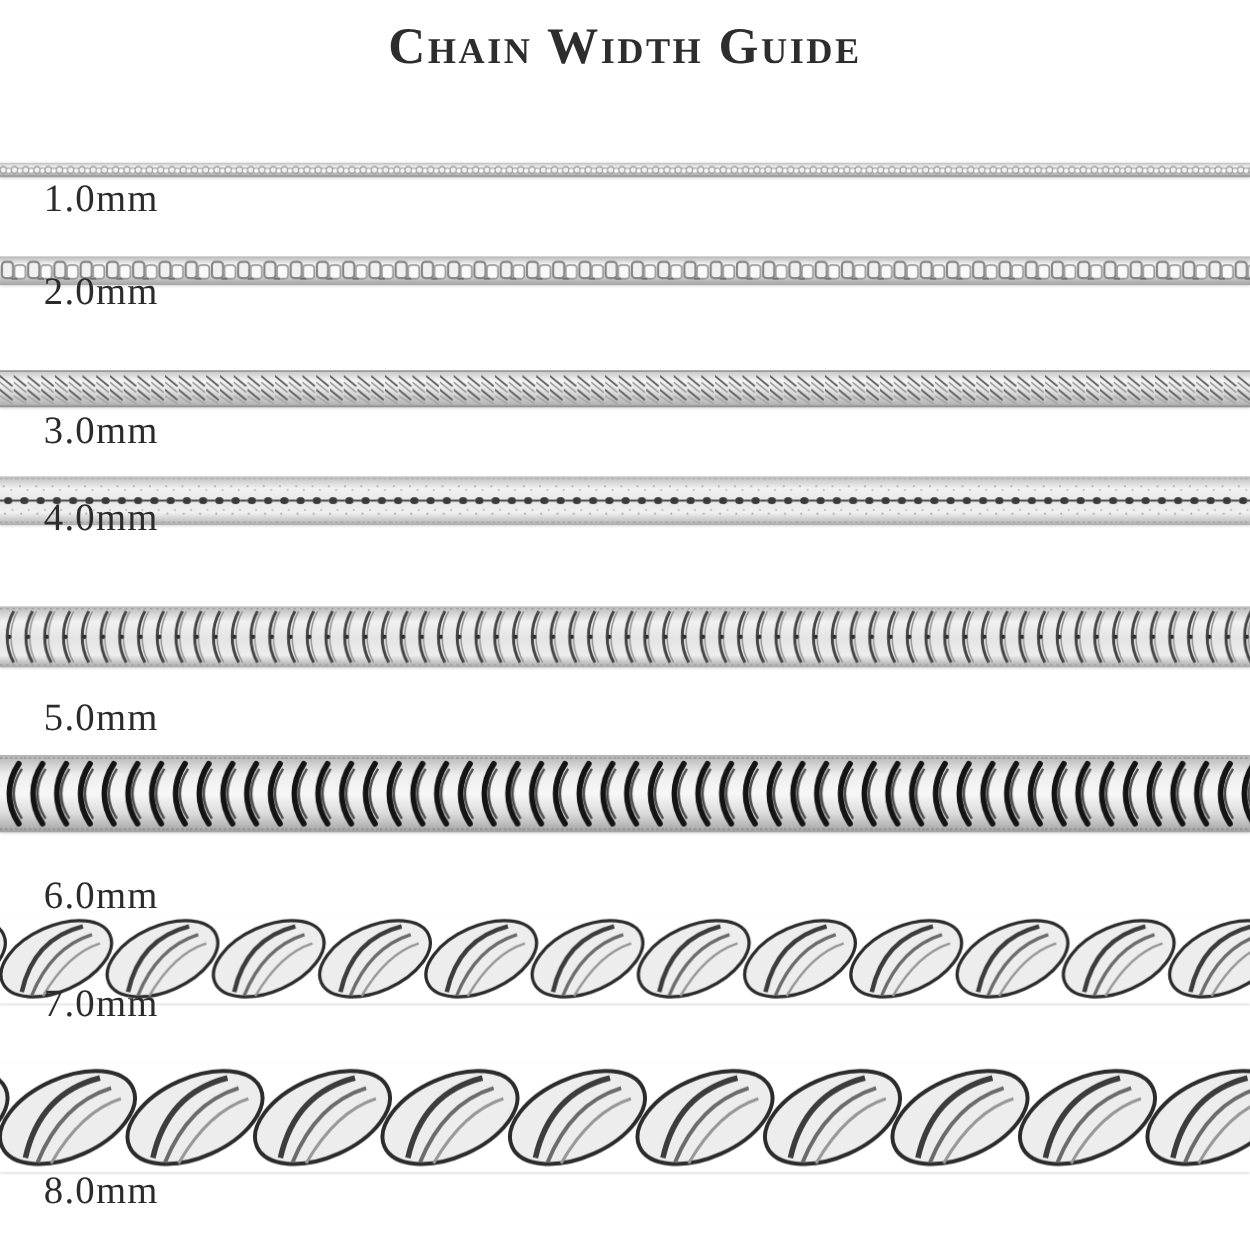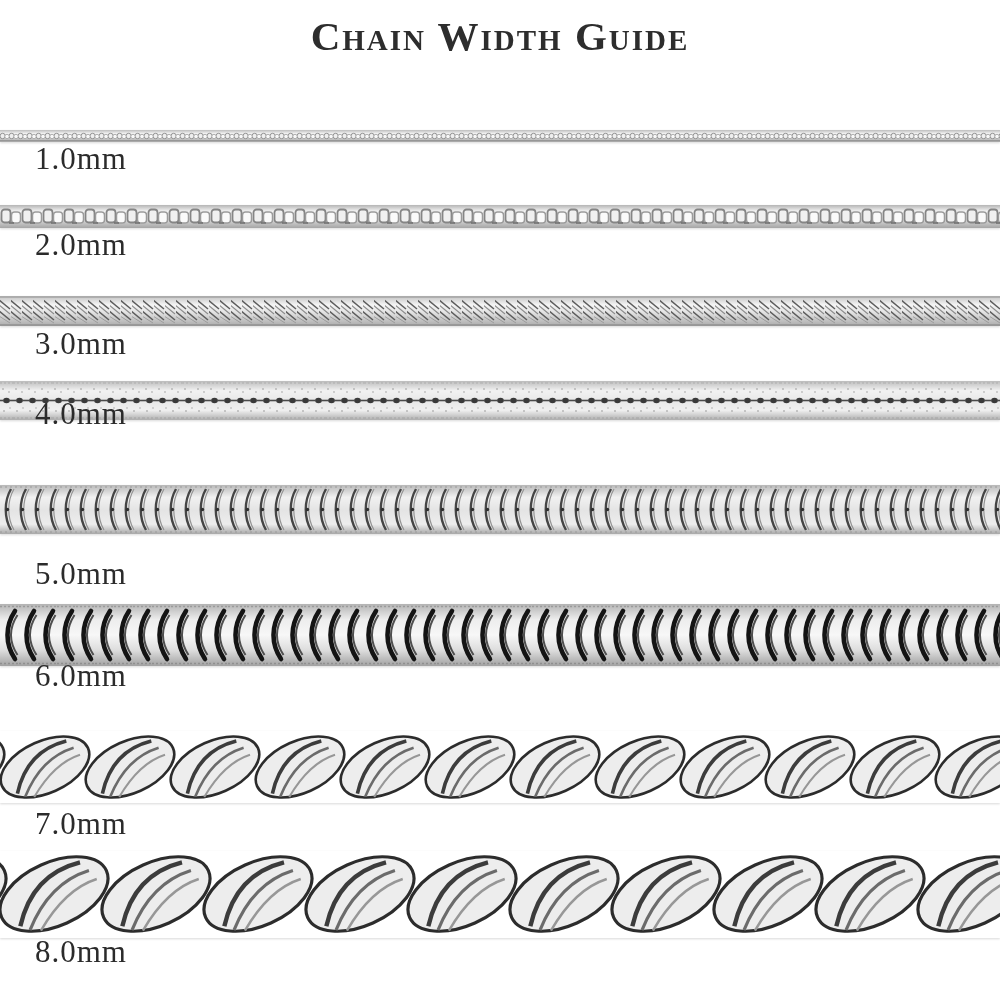--- a/index.html
+++ b/index.html
@@ -75,21 +75,21 @@
       </linearGradient>
       <pattern id="p2" width="21" height="23" patternUnits="userSpaceOnUse">
         <rect x="1.5" y="4.5" width="9" height="13" rx="3" fill="#f0f0f0" stroke="#858585" stroke-width="1.8"></rect>
         <rect x="11.5" y="7" width="9" height="11" rx="3" fill="#fafafa" stroke="#9b9b9b" stroke-width="1.5"></rect>
         <line x1="9" y1="18" x2="14" y2="18" stroke="#6f6f6f" stroke-width="1.6"></line>
       </pattern>
     </defs>
     <rect width="1000" height="23" fill="url(#g2)"></rect>
     <rect width="1000" height="23" fill="url(#p2)"></rect>
   </svg>
-  <div class="mm-label" style="top:229px">2.0mm</div>
+  <div class="mm-label" style="top:217px">2.0mm</div>
 
   <svg class="band" style="top:296px" width="1000" height="30">
     <defs>
       <linearGradient id="g3" x1="0" y1="0" x2="0" y2="1">
         <stop offset="0" stop-color="#c2c2c2"></stop>
           <stop offset="0.3" stop-color="#f5f5f5"></stop>
         <stop offset="0.55" stop-color="#e2e2e2"></stop>
           <stop offset="1" stop-color="#ababab"></stop>
       </linearGradient>
       <pattern id="p3" width="11" height="30" patternUnits="userSpaceOnUse">
@@ -166,21 +166,21 @@
       <pattern id="p6" width="19" height="62" patternUnits="userSpaceOnUse">
         <path d="M15,7 C5,22 5,40 15,55" fill="none" stroke="#141414" stroke-width="4.6" stroke-linecap="round"></path>
         <path d="M17.5,11 C9,24 9,38 17.5,51" fill="none" stroke="#4f4f4f" stroke-width="2"></path>
         <line x1="0" y1="2.5" x2="19" y2="2.5" stroke="#9a9a9a" stroke-width="1.4" stroke-dasharray="2 2"></line>
         <line x1="0" y1="59.5" x2="19" y2="59.5" stroke="#8f8f8f" stroke-width="1.6" stroke-dasharray="2 2"></line>
       </pattern>
     </defs>
     <rect width="1000" height="62" fill="url(#g6)"></rect>
     <rect width="1000" height="62" fill="url(#p6)"></rect>
   </svg>
-  <div class="mm-label" style="top:660px">6.0mm</div>
+  <div class="mm-label" style="top:700px">6.0mm</div>
 
   <svg class="band" style="top:731px" width="1000" height="72">
     <defs>
       <g id="u7">
         <g transform="rotate(-24)">
           <ellipse rx="47" ry="26" fill="#ededed" stroke="#2c2c2c" stroke-width="2.6"></ellipse>
           <path d="M-36,13 Q-10,-22 30,-15" fill="none" stroke="#3c3c3c" stroke-width="3.6"></path>
           <path d="M-30,19 Q0,-10 34,-6" fill="none" stroke="#6b6b6b" stroke-width="2.6"></path>
           <path d="M-22,23 Q10,0 37,3" fill="none" stroke="#979797" stroke-width="2"></path>
         </g>
@@ -188,21 +188,21 @@
       <pattern id="p7" width="170" height="72" patternUnits="userSpaceOnUse">
         <rect width="170" height="72" fill="#ffffff"></rect>
         <use href="#u7" transform="translate(-40,36)"></use>
         <use href="#u7" transform="translate(45,36)"></use>
         <use href="#u7" transform="translate(130,36)"></use>
         <use href="#u7" transform="translate(215,36)"></use>
       </pattern>
     </defs>
     <rect width="1000" height="72" fill="url(#p7)"></rect>
   </svg>
-  <div class="mm-label" style="top:808px">7.0mm</div>
+  <div class="mm-label" style="top:787px">7.0mm</div>
 
   <svg class="band" style="top:851px" width="1000" height="87">
     <defs>
       <pattern id="p8" width="204" height="87" patternUnits="userSpaceOnUse">
         <rect width="204" height="87" fill="#ffffff"></rect>
         <use href="#u7" transform="translate(-48,43) scale(1.22)"></use>
         <use href="#u7" transform="translate(54,43) scale(1.22)"></use>
         <use href="#u7" transform="translate(156,43) scale(1.22)"></use>
         <use href="#u7" transform="translate(258,43) scale(1.22)"></use>
       </pattern>

